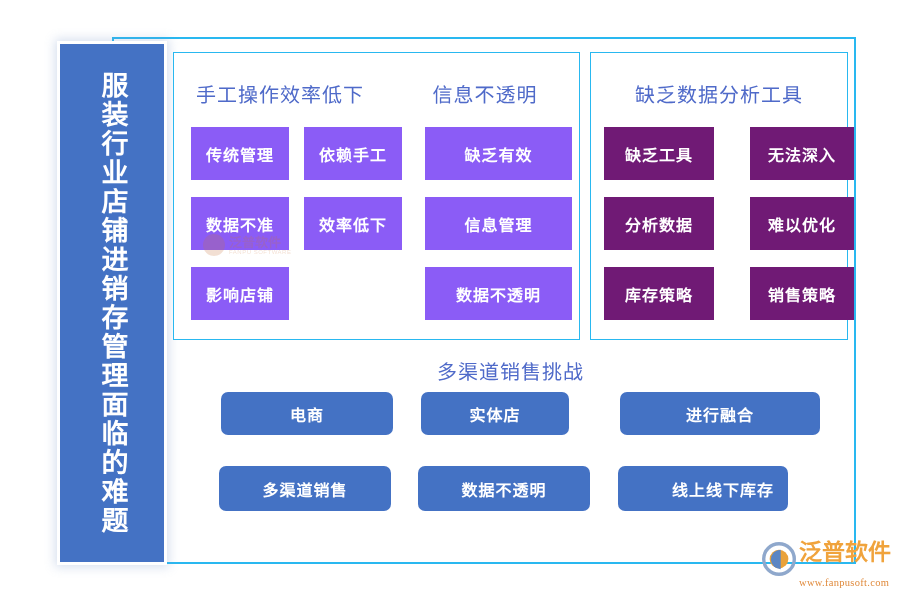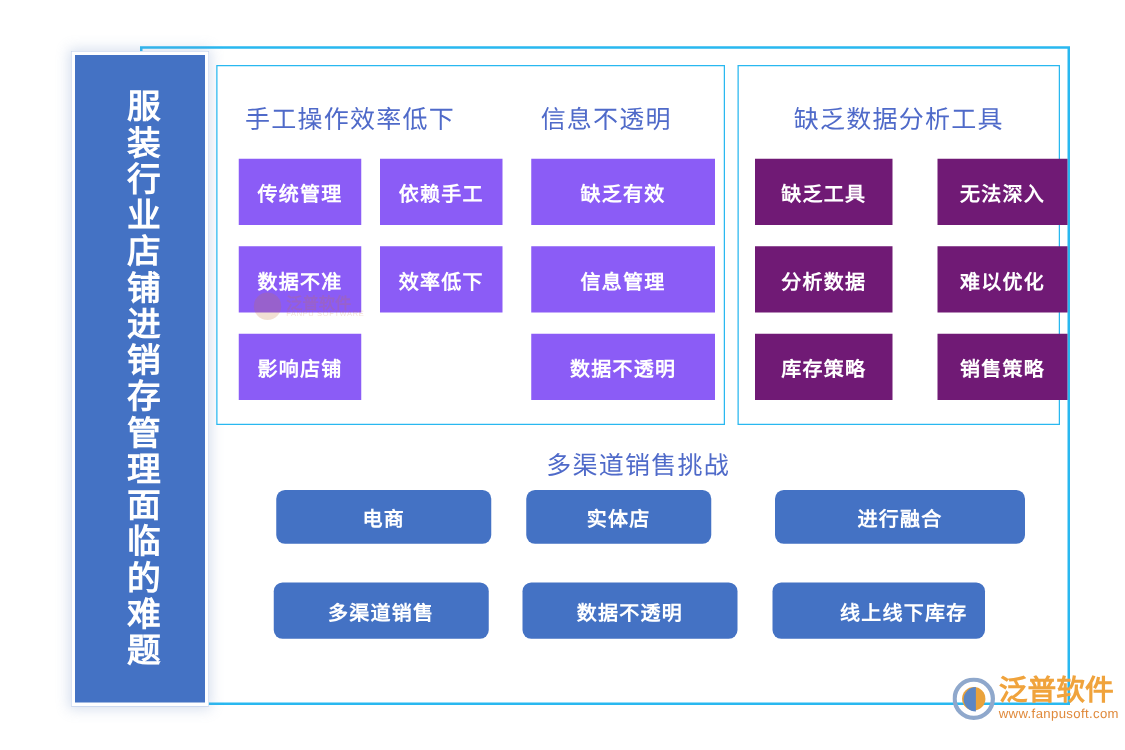--- a/index.html
+++ b/index.html
@@ -171,23 +171,23 @@
     font-weight: bold;
     color: #f0a33c;
     line-height: 1.05;
     letter-spacing: 0px;
     white-space: nowrap;
   }
   .logo-url {
     font-size: 10.5px;
     color: #e08a3c;
     letter-spacing: .3px;
-    font-family: Liberation Sans, sans-serif;
-    white-space: nowrap;
-    margin-top: 1px;
+    font-family: Liberation Serif, serif;
+    white-space: nowrap;
+    margin-top: 13px;
   }
 </style>
 </head>
 <body>
 
 <div id="stage">
 
   <div class="outer-frame"></div>
 
   <div class="banner">

